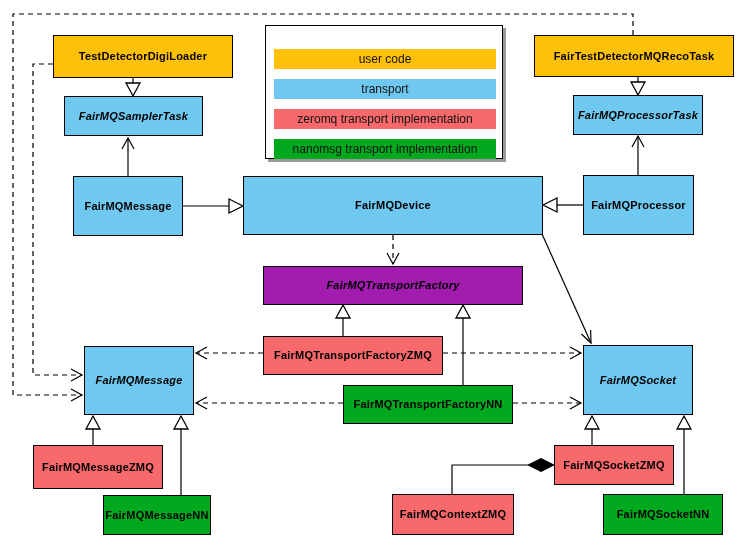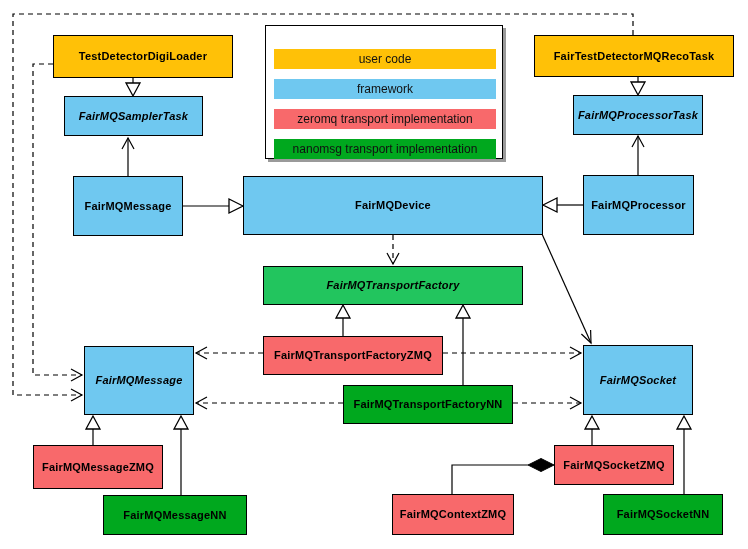--- a/index.html
+++ b/index.html
@@ -139,21 +139,21 @@
     </g>
 
     <g>
       <path class="d" d="M633,35 V14 H13 V395 H82"></path>
         <polyline class="oa" points="71,389 82,395 71,401"></polyline>
     </g>
   </svg>
 
   <div class="legend" style="left:265px;top:25px;width:238px;height:134px;">
     <div class="legend-bar" style="background-color: rgb(255, 193, 7);">user code</div>
-    <div class="legend-bar" style="background-color: rgb(111, 200, 240);">framework</div>
+    <div class="legend-bar" style="background-color: rgb(111, 200, 240);">transport</div>
     <div class="legend-bar" style="background-color: rgb(248, 105, 107);">zeromq transport implementation</div>
     <div class="legend-bar" style="background-color: rgb(0, 168, 30);">nanomsg transport implementation</div>
   </div>
 
   <div class="node" style="left: 53px; top: 35px; width: 180px; height: 43px; background-color: rgb(255, 193, 7);">
     <span class="node-label">TestDetectorDigiLoader</span>
   </div>
   <div class="node" style="left: 534px; top: 35px; width: 200px; height: 42px; background-color: rgb(255, 193, 7);">
     <span class="node-label">FairTestDetectorMQRecoTask</span>
   </div>
@@ -165,39 +165,39 @@
   </div>
   <div class="node" style="left: 73px; top: 176px; width: 110px; height: 60px; background-color: rgb(111, 200, 240);">
     <span class="node-label">FairMQMessage</span>
   </div>
   <div class="node" style="left: 583px; top: 175px; width: 111px; height: 60px; background-color: rgb(111, 200, 240);">
     <span class="node-label">FairMQProcessor</span>
   </div>
   <div class="node" style="left: 243px; top: 176px; width: 300px; height: 59px; background-color: rgb(111, 200, 240);">
     <span class="node-label">FairMQDevice</span>
   </div>
-  <div class="node abstract" style="left: 263px; top: 266px; width: 260px; height: 39px; background-color: #22c55e;">
+  <div class="node abstract" style="left: 263px; top: 266px; width: 260px; height: 39px; background-color: #a21caf;">
     <span class="node-label">FairMQTransportFactory</span>
   </div>
   <div class="node" style="left: 263px; top: 336px; width: 180px; height: 39px; background-color: rgb(248, 105, 107);">
     <span class="node-label">FairMQTransportFactoryZMQ</span>
   </div>
   <div class="node" style="left: 343px; top: 385px; width: 170px; height: 39px; background-color: rgb(0, 168, 30);">
     <span class="node-label">FairMQTransportFactoryNN</span>
   </div>
   <div class="node abstract" style="left: 84px; top: 346px; width: 110px; height: 69px; background-color: rgb(111, 200, 240); align-items: center;">
     <span class="node-label">FairMQMessage</span>
   </div>
   <div class="node abstract" style="left: 583px; top: 345px; width: 110px; height: 70px; background-color: rgb(111, 200, 240);">
     <span class="node-label">FairMQSocket</span>
   </div>
   <div class="node" style="left: 33px; top: 445px; width: 130px; height: 44px; background-color: rgb(248, 105, 107);">
     <span class="node-label">FairMQMessageZMQ</span>
   </div>
-  <div class="node" style="left: 103px; top: 495px; width: 144px; height: 40px; background-color: rgb(0, 168, 30);">
+  <div class="node" style="left: 103px; top: 495px; width: 108px; height: 40px; background-color: rgb(0, 168, 30);">
     <span class="node-label">FairMQMessageNN</span>
   </div>
   <div class="node" style="left: 392px; top: 494px; width: 122px; height: 41px; background-color: rgb(248, 105, 107);">
     <span class="node-label">FairMQContextZMQ</span>
   </div>
   <div class="node" style="left: 554px; top: 445px; width: 120px; height: 40px; background-color: rgb(248, 105, 107);">
     <span class="node-label">FairMQSocketZMQ</span>
   </div>
   <div class="node" style="left: 603px; top: 494px; width: 120px; height: 41px; background-color: rgb(0, 168, 30);">
     <span class="node-label">FairMQSocketNN</span>

